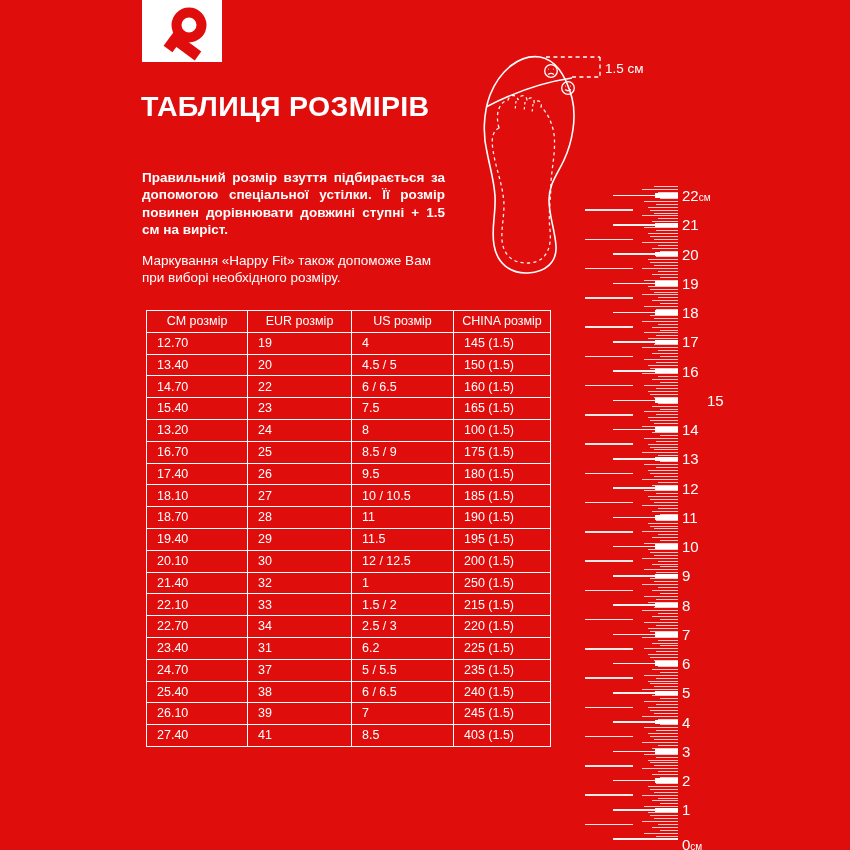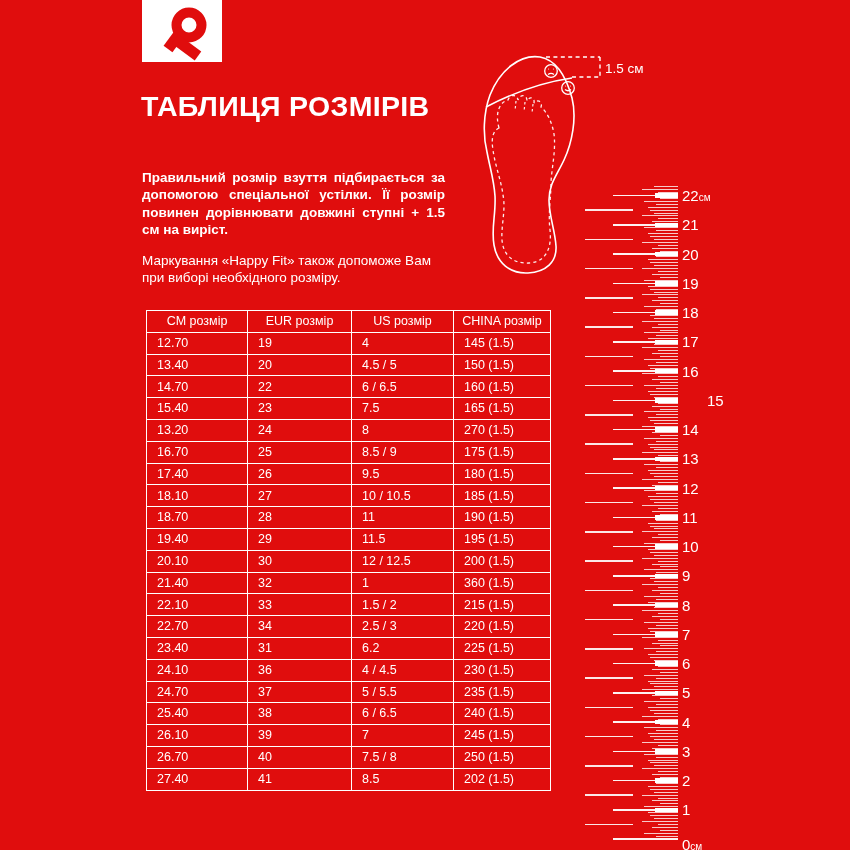--- a/index.html
+++ b/index.html
@@ -449,21 +449,21 @@
         <tr>
           <td>15.40</td>
           <td>23</td>
           <td>7.5</td>
           <td>165 (1.5)</td>
         </tr>
         <tr>
           <td>13.20</td>
           <td>24</td>
           <td>8</td>
-          <td>270 (1.5)</td>
+          <td>100 (1.5)</td>
         </tr>
         <tr>
           <td>16.70</td>
           <td>25</td>
           <td>8.5 / 9</td>
           <td>175 (1.5)</td>
         </tr>
         <tr>
           <td>17.40</td>
           <td>26</td>
@@ -491,72 +491,60 @@
         <tr>
           <td>20.10</td>
           <td>30</td>
           <td>12 / 12.5</td>
           <td>200 (1.5)</td>
         </tr>
         <tr>
           <td>21.40</td>
           <td>32</td>
           <td>1</td>
-          <td>360 (1.5)</td>
+          <td>250 (1.5)</td>
         </tr>
         <tr>
           <td>22.10</td>
           <td>33</td>
           <td>1.5 / 2</td>
           <td>215 (1.5)</td>
         </tr>
         <tr>
           <td>22.70</td>
           <td>34</td>
           <td>2.5 / 3</td>
           <td>220 (1.5)</td>
         </tr>
         <tr>
           <td>23.40</td>
           <td>31</td>
           <td>6.2</td>
           <td>225 (1.5)</td>
         </tr>
         <tr>
-          <td>24.10</td>
-          <td>36</td>
-          <td>4 / 4.5</td>
-          <td>230 (1.5)</td>
-        </tr>
-        <tr>
           <td>24.70</td>
           <td>37</td>
           <td>5 / 5.5</td>
           <td>235 (1.5)</td>
         </tr>
         <tr>
           <td>25.40</td>
           <td>38</td>
           <td>6 / 6.5</td>
           <td>240 (1.5)</td>
         </tr>
         <tr>
           <td>26.10</td>
           <td>39</td>
           <td>7</td>
           <td>245 (1.5)</td>
         </tr>
         <tr>
-          <td>26.70</td>
-          <td>40</td>
-          <td>7.5 / 8</td>
-          <td>250 (1.5)</td>
-        </tr>
-        <tr>
           <td>27.40</td>
           <td>41</td>
           <td>8.5</td>
-          <td>202 (1.5)</td>
+          <td>403 (1.5)</td>
         </tr>
       </tbody>
   </table>
 
 </div>
 
 </body></html>

